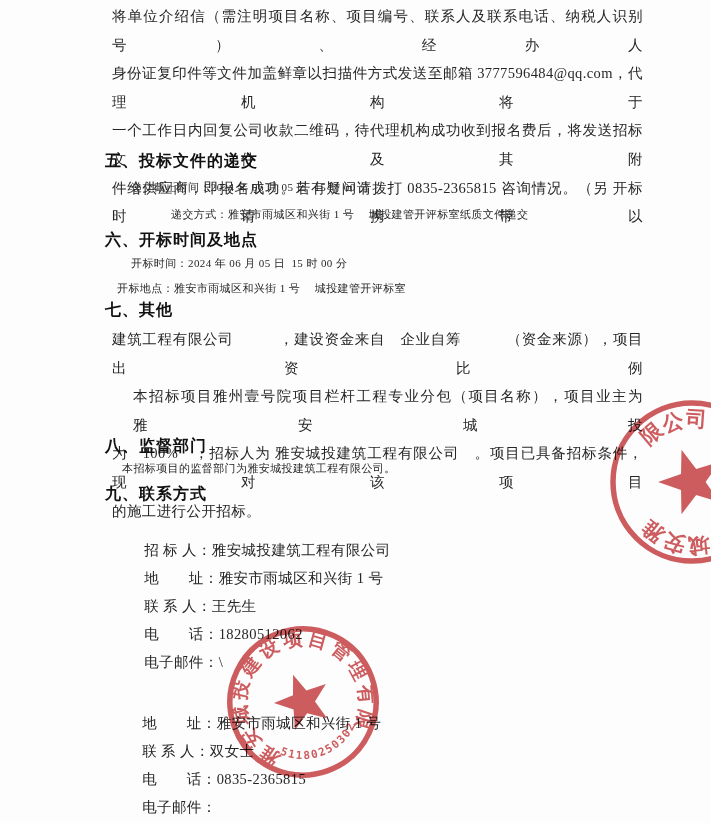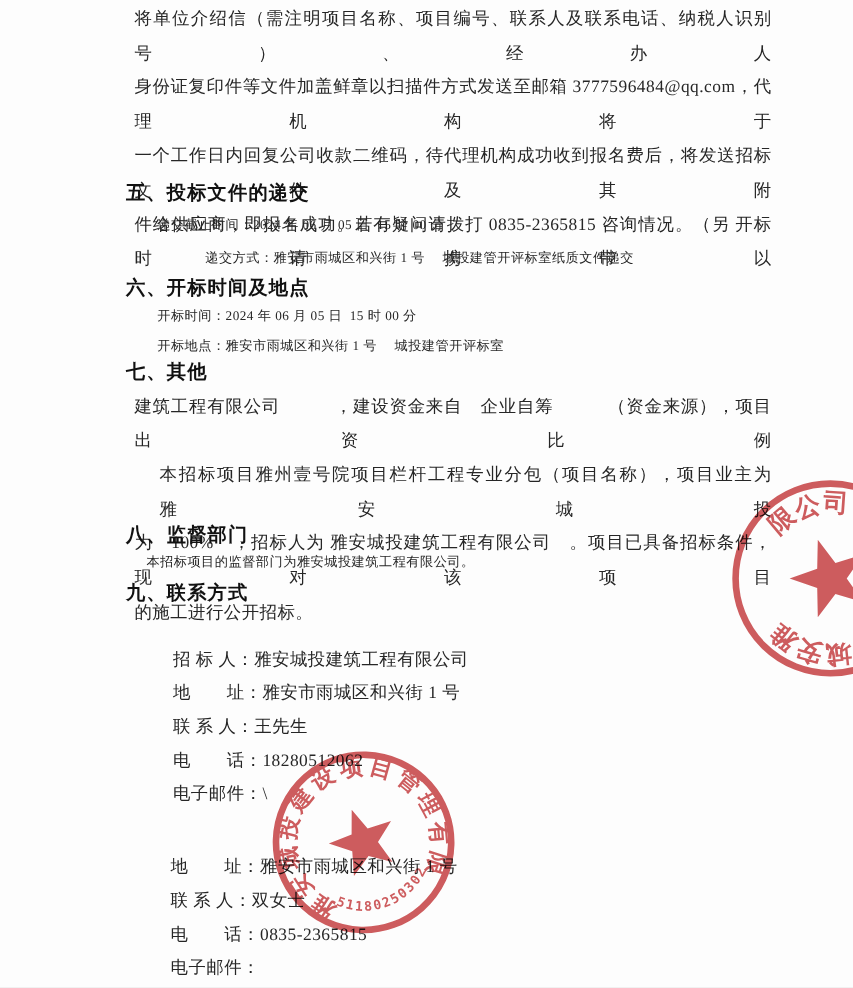--- a/index.html
+++ b/index.html
@@ -47,21 +47,21 @@
     <div class="jline">一个工作日内回复公司收款二维码，待代理机构成功收到报名费后，将发送招标文件及其附</div>
     <div class="jline">件给供应商，即报名成功。若有疑问请拨打 0835-2365815 咨询情况。（另 开标时请携带以</div>
   </div>
 
   <div class="abs heading" style="left:105px;top:151px;font-family:Liberation Mono, monospace;">五、投标文件的递交</div>
   <div class="abs item" style="left:131px;top:180px;">递交截止时间：2024 年 06 月 05 日  15 时 00 分</div>
   <div class="abs item" style="left:131px;top:207px;margin-left:40px;">递交方式：雅安市雨城区和兴街 1 号　 城投建管开评标室纸质文件递交</div>
 
   <div class="abs heading" style="left:105px;top:230px;text-align:center;">六、开标时间及地点</div>
   <div class="abs item" style="left:131px;top:256px;">开标时间：2024 年 06 月 05 日  15 时 00 分</div>
-  <div class="abs item" style="left:131px;top:281px;">开标地点：雅安市雨城区和兴街 1 号　 城投建管开评标室</div>
+  <div class="abs item" style="left:117px;top:281px;">开标地点：雅安市雨城区和兴街 1 号　 城投建管开评标室</div>
 
   <div class="abs heading" style="left:105px;top:300px;">七、其他</div>
   <div class="abs body-text para" style="left:112px;top:325px;">
     <div class="jline">建筑工程有限公司　　　，建设资金来自　企业自筹　　　（资金来源），项目出资比例</div>
     <div class="jline indent1">本招标项目雅州壹号院项目栏杆工程专业分包（项目名称），项目业主为　　雅安城投</div>
     <div class="jline">为　100%　，招标人为 雅安城投建筑工程有限公司　。项目已具备招标条件，现对该项目</div>
     <div>的施工进行公开招标。</div>
   </div>
 
   <div class="abs heading" style="left:105px;top:436px;">八、监督部门</div>

